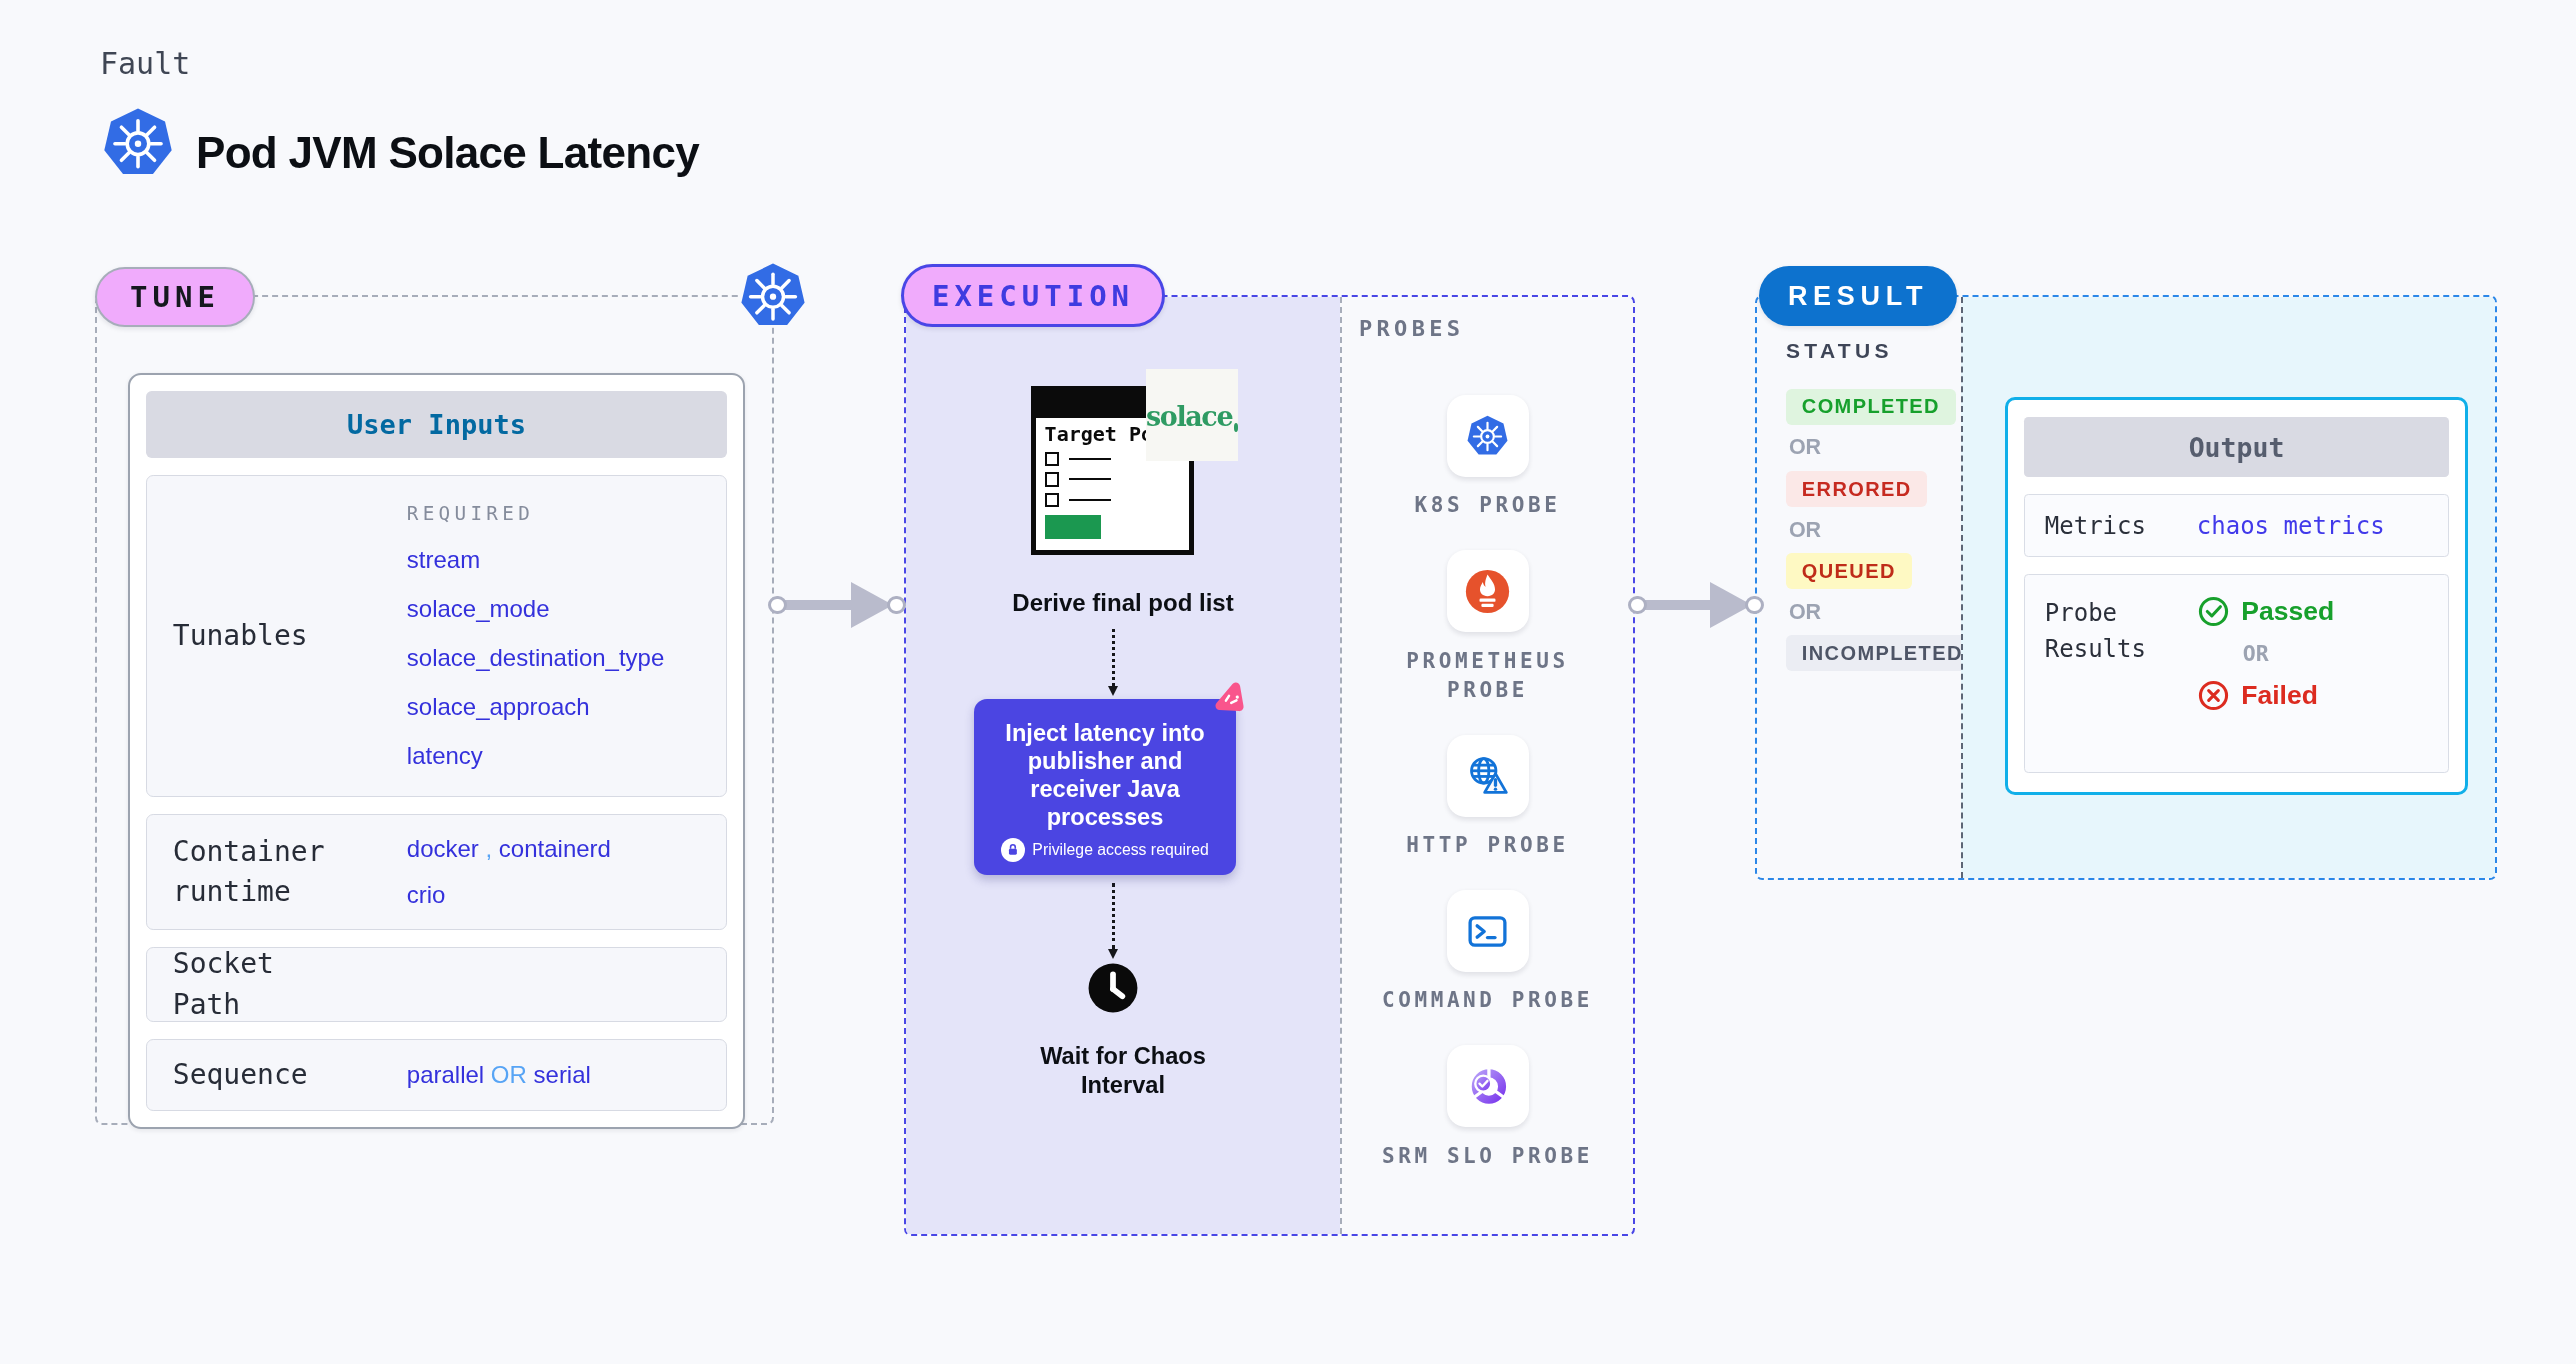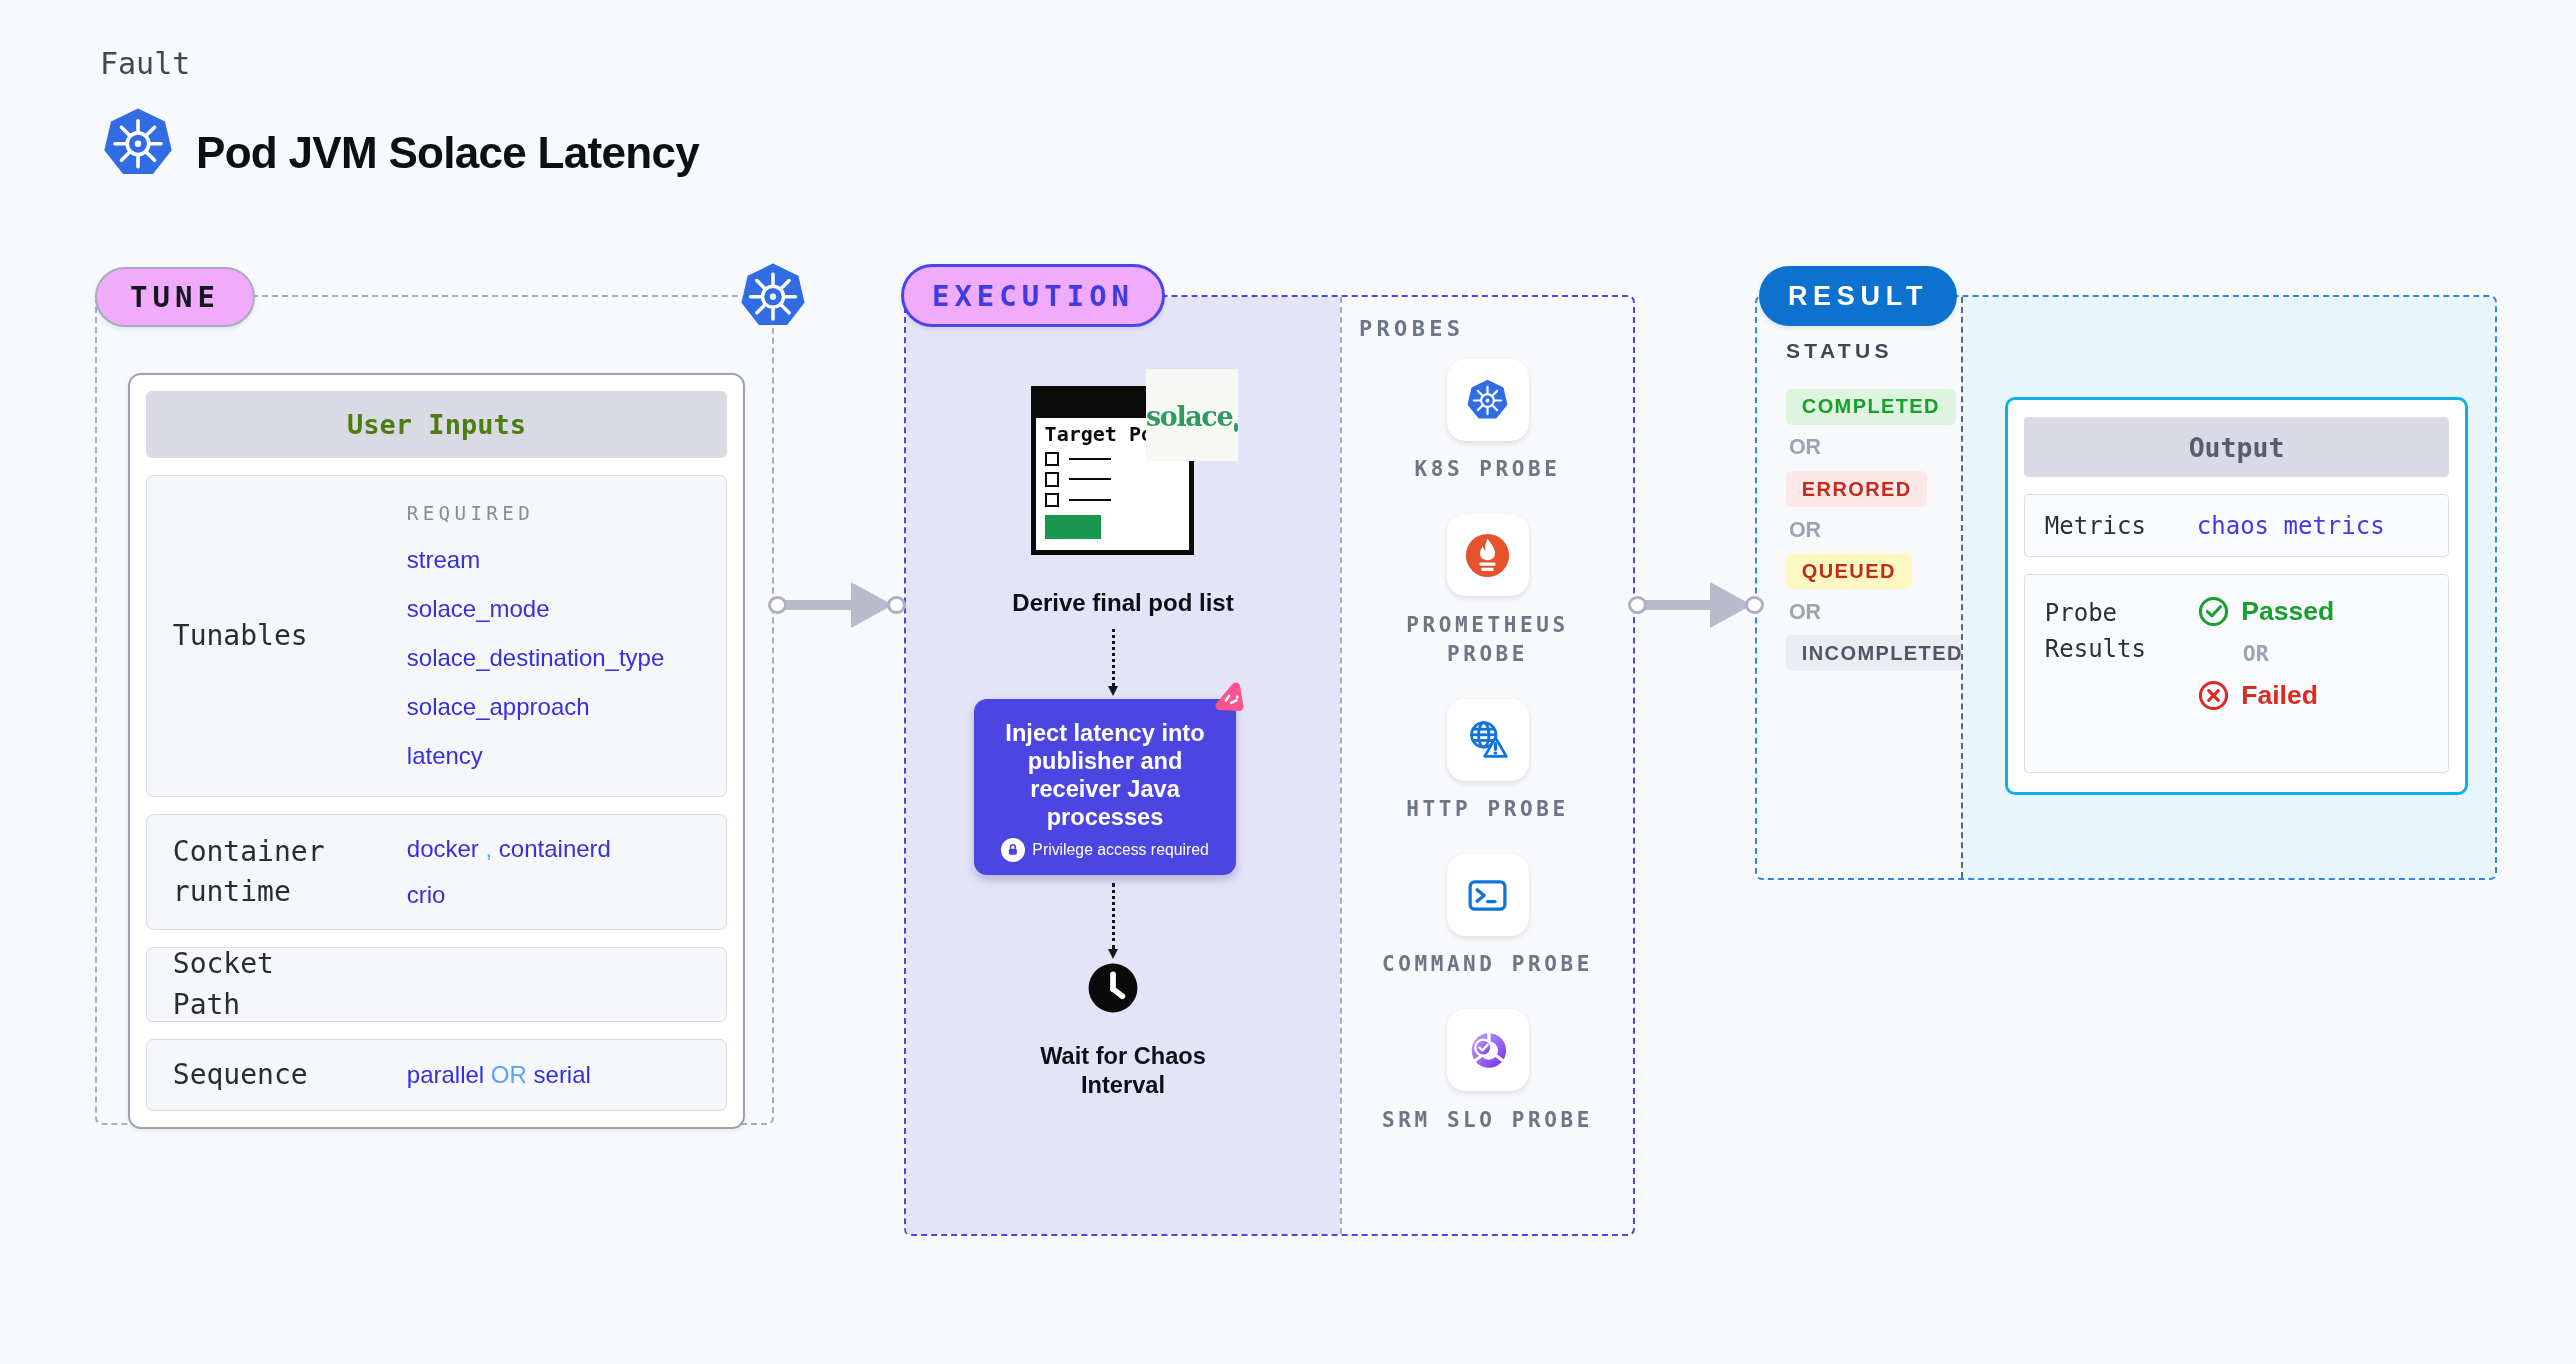--- a/index.html
+++ b/index.html
@@ -28,21 +28,21 @@
                  font-weight:800; font-size:27px; letter-spacing:5.7px; color:#fff; }
 
   
   .tune-box { position:absolute; left:95px; top:295px; width:679px; height:830px;
               border:2.9px dashed #A7ADBA; border-radius:7.2px; }
   .tune-corner-k8s { position:absolute; left:738px; top:261px; width:70px; height:73px; z-index:7; }
 
   .ui-card { position:absolute; left:128px; top:373px; width:617px;
              background:#fff; border:2.9px solid #9CA3AF; border-radius:13px; padding:15.8px; box-shadow:0 1.4px 4.3px rgba(20,24,40,.08); }
   .ui-header { height:67px; background:#D9DAE3; border-radius:5.7px; display:flex; align-items:center; justify-content:center;
-               font-family:"DejaVu Sans Mono","Liberation Mono",monospace; font-weight:700; font-size:27px; color:#4d7c0f; }
+               font-family:"DejaVu Sans Mono","Liberation Mono",monospace; font-weight:700; font-size:27px; color:#0369a1; }
   .ui-row { margin-top:17px; background:#F6F7FB; border:1.4px solid #D7DAE3; border-radius:7.2px; display:flex; }
   .row-label { width:236px; padding-left:26px; display:flex; align-items:center;
                font-family:"DejaVu Sans Mono","Liberation Mono",monospace; font-size:28px; color:#272C37; line-height:1.45; }
   .row-label span { display:block; max-width:179px; }
   .row-values { flex:1; display:flex; flex-direction:column; align-items:flex-start; padding:26px 7.2px 26px 24px; gap:21px; }
   .row-values.center { justify-content:center; }
   .required-tag { font-family:"DejaVu Sans Mono","Liberation Mono",monospace; font-size:19.3px; letter-spacing:4.3px; color:#858C9C; }
   .blue-val { font-family:Liberation Sans, sans-serif; font-size:24px; color:var(--link-blue,#3431DC); }
   .lite { color:var(--or-blue,#57A4F5); }
 
@@ -51,21 +51,21 @@
   .c-line { position:absolute; top:18px; height:10px; background:#B9BBCC; }
   .c-head { position:absolute; top:0; width:0; height:0;
             border-top:23px solid transparent; border-bottom:23px solid transparent; border-left:42px solid #B9BBCC; }
   .c-dot { position:absolute; top:13.6px; width:18.6px; height:18.6px; border-radius:50%;
            background:#fff; border:3.6px solid #ADB0C2; }
 
   
   .exec-box { position:absolute; left:904px; top:295px; width:731px; height:941px;
               border:2.9px dashed var(--accent-indigo,#4946E6); border-radius:7.2px; display:flex; }
   .exec-main { position:relative; width:434px; background:var(--lavender,#E4E4F9); border-radius:4.3px 0 0 4.3px; }
-  .probes-col { flex:1; border-left:2.1px dashed #A7ADBA; padding:18.6px 0 0 0; display:flex; flex-direction:column; }
+  .probes-col { flex:1; border-left:2.1px dashed #A7ADBA; padding:18.6px 0 0 0; display:flex; flex-direction:column;gap:36px; }
 
   .podwin { position:absolute; left:125px; top:89px; width:163px; height:169px;
             background:#fff; border:5px solid #0B0B0B; overflow:hidden; z-index:1; }
   .podwin-bar { height:27px; background:#0B0B0B; }
   .podwin-body { padding:5.7px 8.6px; }
   .podwin-title { font-family:"DejaVu Sans Mono","Liberation Mono",monospace; font-weight:700; font-size:20px; line-height:21.5px; color:#0B0B0B; }
   .chkrow { display:flex; align-items:center; margin-top:6.4px; }
   .chkbox { width:14.3px; height:14.3px; border:2.1px solid #0B0B0B; }
   .chkline { width:42px; border-top:2.9px solid #0B0B0B; margin-left:10px; }
   .greenblock { width:56px; height:24px; background:#1B9850; margin-top:7.9px; }

